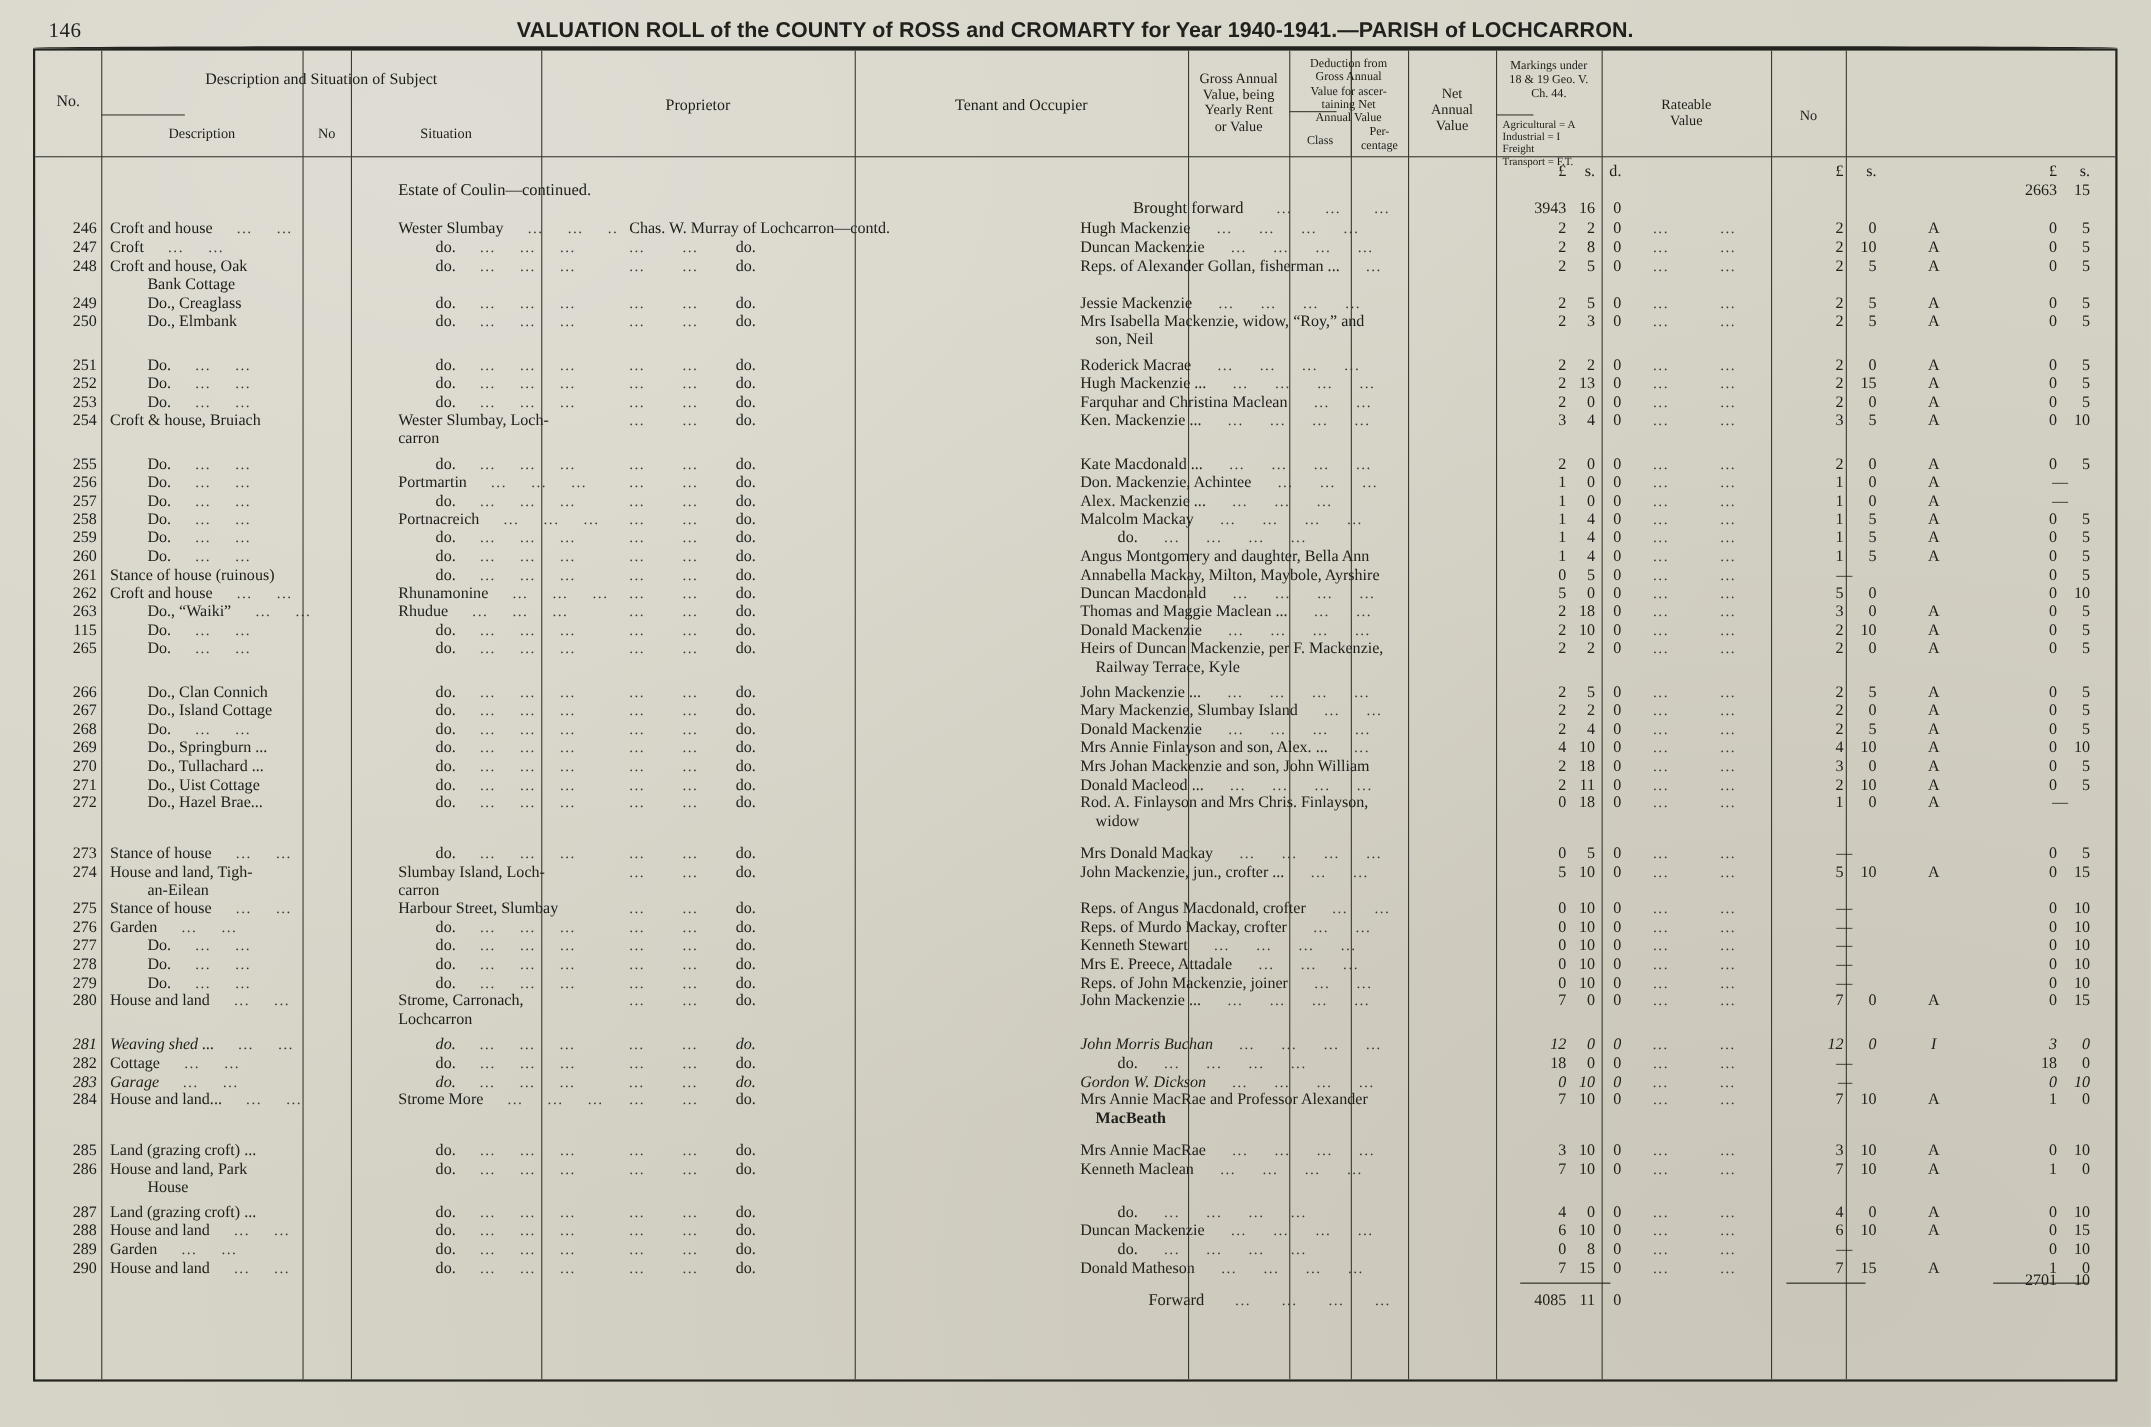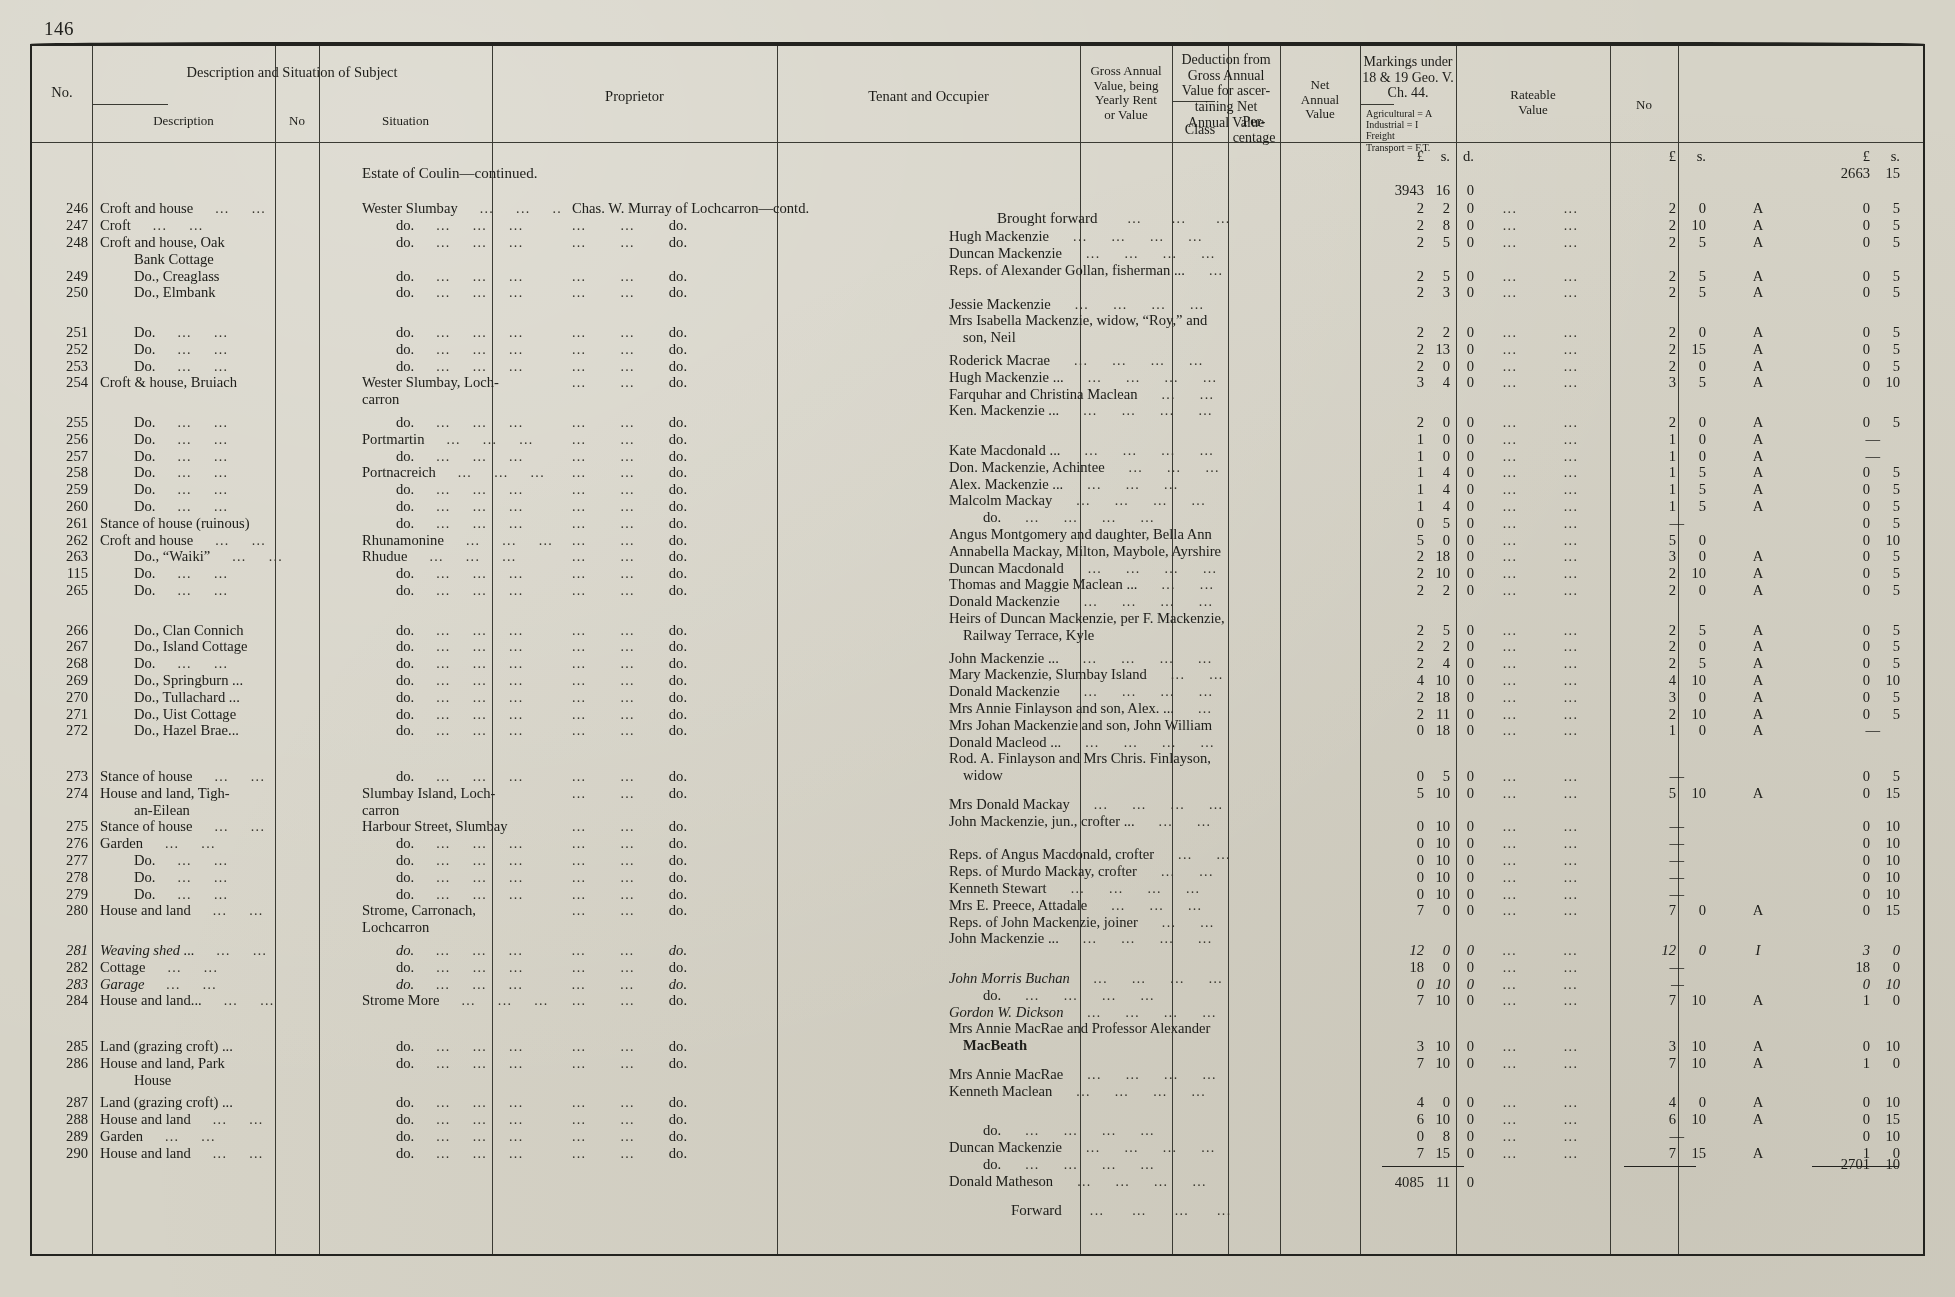--- a/index.html
+++ b/index.html
@@ -56,21 +56,21 @@
   
   .hd {
     position: absolute;
     text-align: center;
     font-family: "Liberation Serif", "DejaVu Serif", serif;
     line-height: 1.12;
     color: #1d1d19;
   }
   .hd-lg { font-size: 14.5px; }
   .hd-md { font-size: 13px; }
-  .hd-sm { font-size: 14px; }
+  .hd-sm { font-size: 11px; }
   .hd-xs { font-size: 10px; }
   .hd-left { text-align: left; }
 
   
   .body-area {
     position: absolute;
     left: 0; right: 0;
     top: 96px; bottom: 0;
     overflow: hidden;
   }
@@ -80,21 +80,21 @@
     height: 16.2px;
     font-size: 14.6px;
     line-height: 16.2px;
     white-space: nowrap;
   }
   .cell { position: absolute; top: 0; height: 100%; overflow: hidden; }
   .c-num   { left: 8px;    width: 48px;  text-align: right; }
   .c-desc  { left: 68px;   width: 200px; }
   .c-sit   { left: 330px;  width: 200px; }
   .c-prop  { left: 540px;  width: 400px; }
-  .c-ten   { left: 917px;  width: 375px; margin-top: 28px; }
+  .c-ten   { left: 950px;  width: 375px; }
   .c-gav   { left: 1322px; width: 120px; text-align: right; }
   .c-cls   { left: 1452px; width: 52px;  text-align: center; }
   .c-pct   { left: 1510px; width: 58px;  text-align: center; }
   .c-nav   { left: 1578px; width: 96px;  text-align: right; }
   .c-mark  { left: 1686px; width: 80px;  text-align: center; }
   .c-rate  { left: 1772px; width: 96px;  text-align: right; }
   .c-num2  { left: 1878px; width: 50px;  text-align: right; }
 
   .dots { color: #3a382f; letter-spacing: 1.3px; font-size: 14px; }
   .indent { padding-left: 34px; }
@@ -111,20 +111,21 @@
   .mg-n1 { display:inline-block; width: 38px; text-align: right; }
   .mg-n2 { display:inline-block; width: 30px; text-align: right; }
   .dash { display:inline-block; }
 </style>
 </head>
 <body>
 
 <div class="page">
 
   <div class="folio">146</div>
+  <div class="roll-title">VALUATION ROLL of the COUNTY of ROSS and CROMARTY for Year 1940-1941.—PARISH of LOCHCARRON.</div>
 
   <div class="tbl">
 
     <div class="vr" style="left:60px"></div>
     <div class="vr" style="left:243px"></div>
     <div class="vr" style="left:287px"></div>
     <div class="vr" style="left:460px"></div>
     <div class="vr" style="left:745px"></div>
     <div class="vr" style="left:1048px"></div>
     <div class="vr" style="left:1140px"></div>

